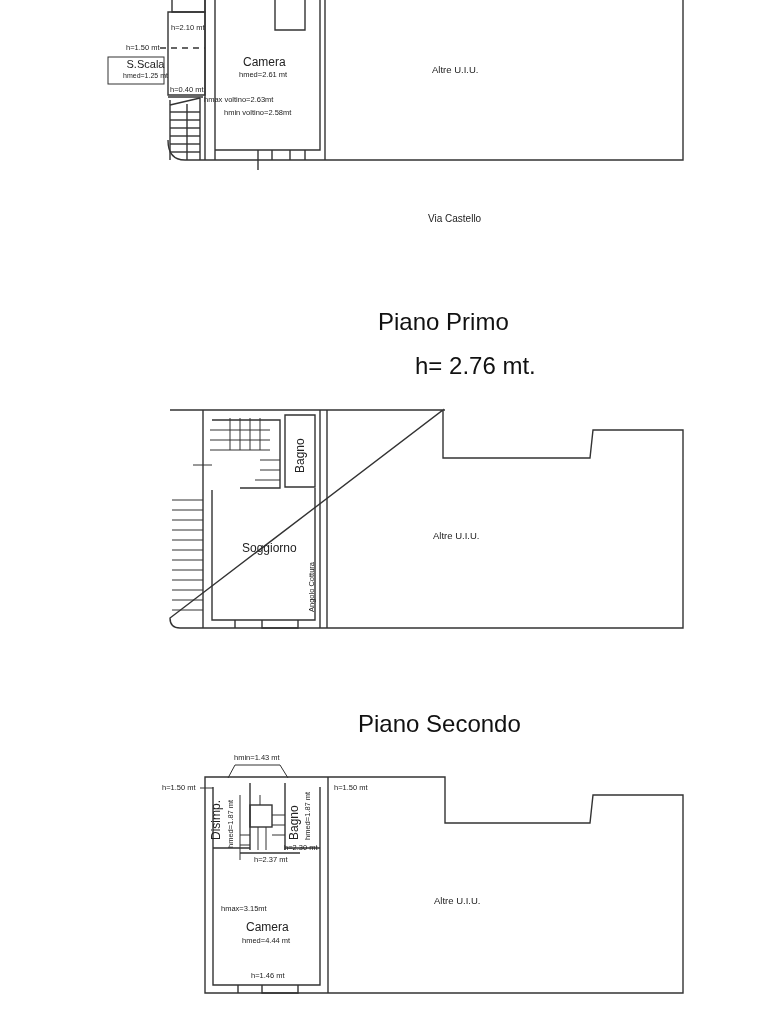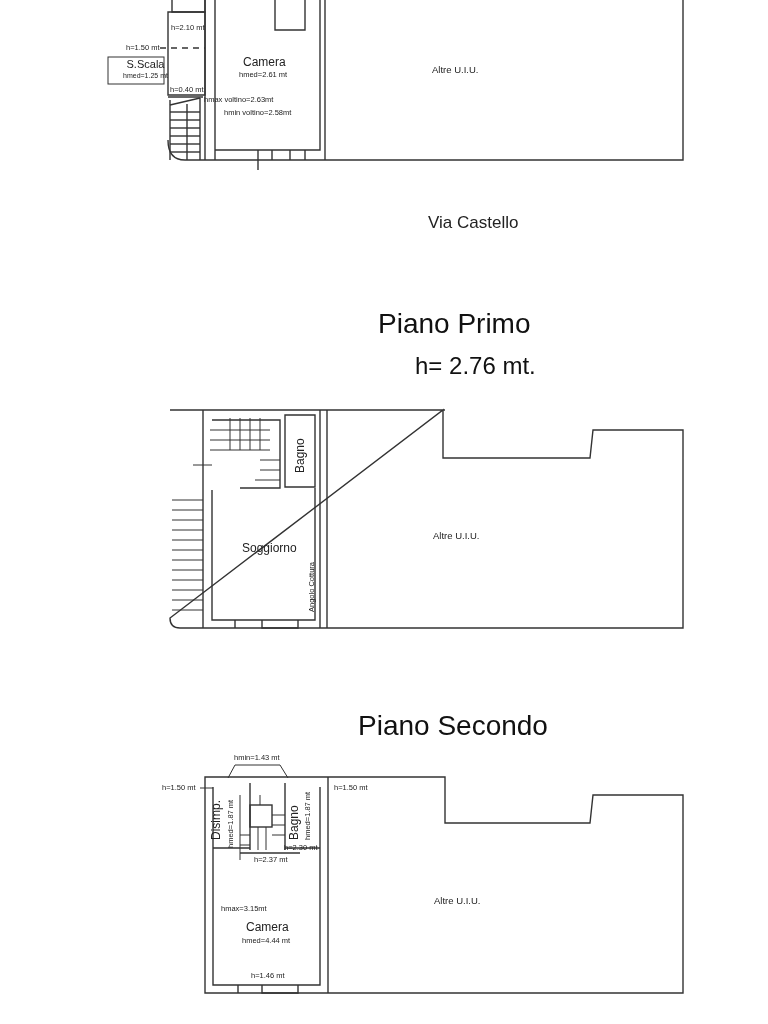--- a/index.html
+++ b/index.html
@@ -3,21 +3,21 @@
 <meta charset="utf-8">
 <style>
   html, body { margin:0; padding:0; background:#ffffff; }
   body { width:768px; height:1024px; position:relative; overflow:hidden;
          font-family:"Liberation Sans", sans-serif; color:#1a1a1a; }
   svg { position:absolute; left:0; top:0; }
   .lbl { position:absolute; white-space:nowrap; font-family:"Liberation Sans", sans-serif; color:#222; line-height:1; }
   .tiny { font-size:7.5px; }
   .small { font-size:9.5px; }
   .room { font-size:12px; }
-  .title { font-size:28px; color:#111; }
+  .title { font-size:24px; color:#111; }
   .sub { font-size:24px; color:#111; }
   .vert { transform-origin:left top; transform:rotate(-90deg); }
 </style>
 </head>
 <body>
 
 <svg width="768" height="1024" viewBox="0 0 768 1024">
   <g fill="none" stroke="#333" stroke-width="1.4">
 
     <g>
@@ -119,21 +119,21 @@
   <span class="lbl tiny" style="left:170px;top:86px">h=0.40 mt</span>
   <div class="lbl" style="left:109px;top:59px;width:73px;text-align:center">
     <div class="small" style="font-size:11px">S.Scala</div>
     <div class="tiny" style="margin-top:2px;font-size:7px">hmed=1.25 mt</div>
   </div>
   <span class="lbl room" style="left:243px;top:56px">Camera</span>
   <span class="lbl tiny" style="left:239px;top:71px">hmed=2.61 mt</span>
   <span class="lbl tiny" style="left:204px;top:96px">hmax voltino=2.63mt</span>
   <span class="lbl tiny" style="left:224px;top:109px">hmin voltino=2.58mt</span>
   <span class="lbl small" style="left:432px;top:65px">Altre U.I.U.</span>
-  <span class="lbl small" style="left:428px;top:214px;font-size:17px">Via Castello</span>
+  <span class="lbl small" style="left:428px;top:214px;font-size:10px">Via Castello</span>
 </div>
 
 <div>
   <span class="lbl title" style="left:378px;top:310px">Piano Primo</span>
   <span class="lbl sub" style="left:415px;top:354px">h= 2.76 mt.</span>
   <span class="lbl room vert" style="left:294px;top:473px">Bagno</span>
   <span class="lbl room" style="left:242px;top:542px">Soggiorno</span>
   <span class="lbl tiny vert" style="left:308px;top:612px">Angolo Cottura</span>
   <span class="lbl small" style="left:433px;top:531px">Altre U.I.U.</span>
 </div>

